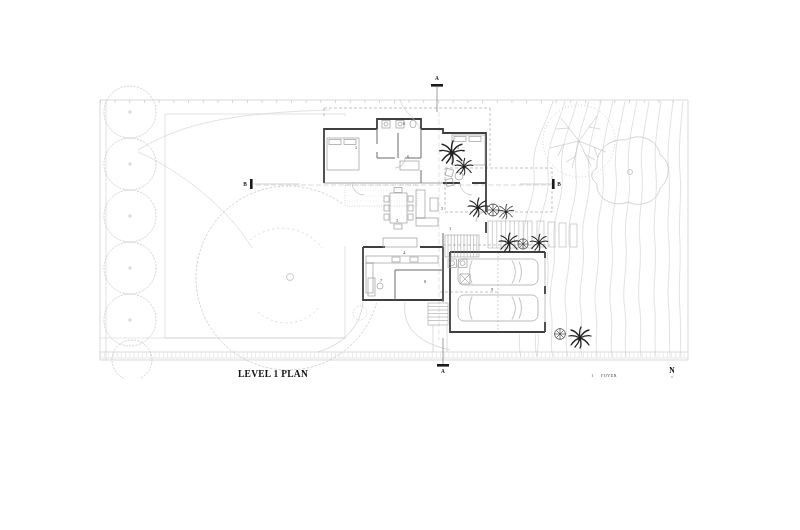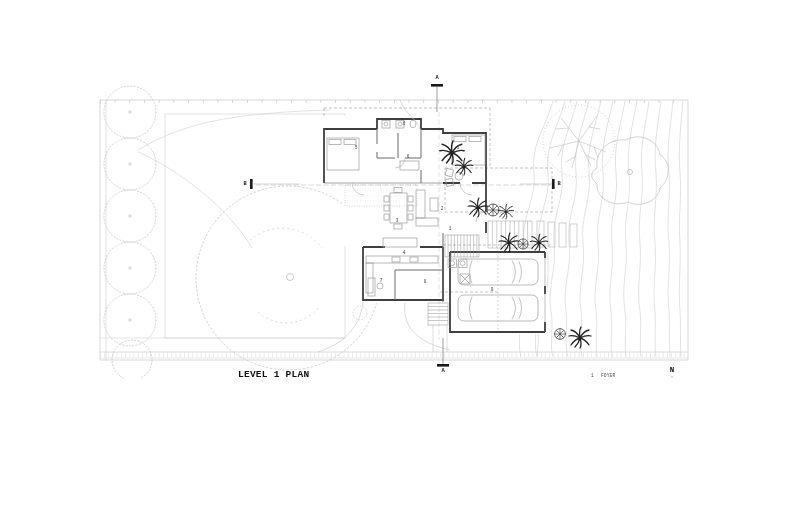--- a/index.html
+++ b/index.html
@@ -1,17 +1,17 @@
 <!DOCTYPE html>
 <html><head>
 <meta charset="utf-8">
 <style>
   html,body{margin:0;padding:0;background:#fff;}
   .stage{position:relative;width:800px;height:378px;background:#fff;overflow:hidden;
-         font-family:Liberation Mono, monospace;}
+         font-family:Liberation Serif, serif;}
   .stage svg{position:absolute;left:0;top:0;}
   .lbl{position:absolute;color:#444;font-size:4.5px;line-height:1;
        transform:translate(-50%,-50%);}
   .sec{position:absolute;font-size:5.4px;font-weight:bold;color:#1a1a1a;
        transform:translate(-50%,-50%);}
   .title{position:absolute;left:238px;top:369px;font-size:9.5px;font-weight:bold;
          color:#111;letter-spacing:.25px;}
   .tick{position:absolute;font-size:4.2px;color:#777;transform:translateX(-50%);line-height:1;}
   .north-n{position:absolute;font-size:7.5px;font-weight:bold;color:#111;
            transform:translate(-50%,-50%);}

